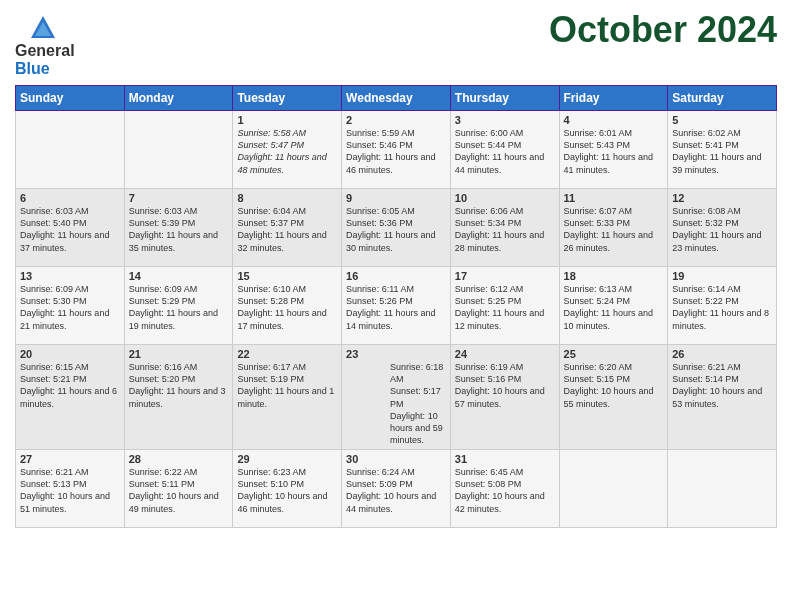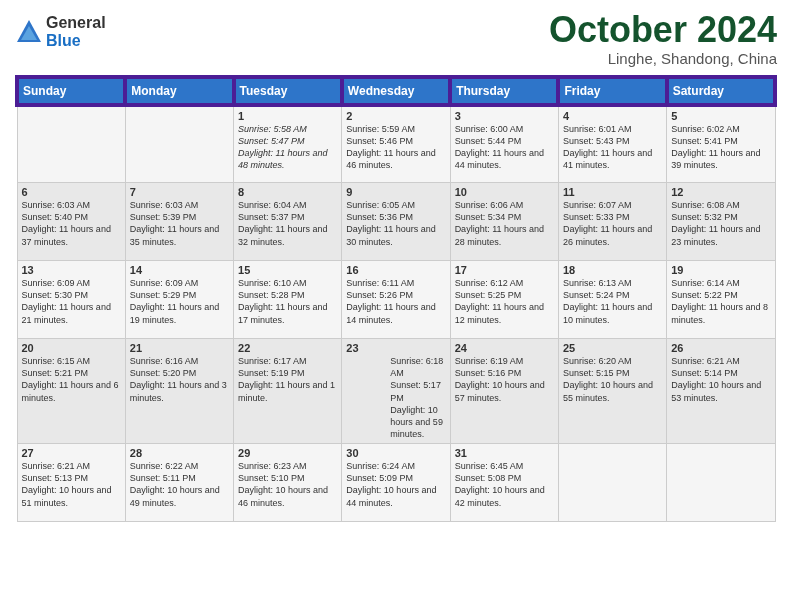--- a/index.html
+++ b/index.html
@@ -17,20 +17,21 @@
     .header {
       display: flex;
       justify-content: space-between;
       align-items: flex-start;
       margin-bottom: 8px;
     }
     .logo {
       display: flex;
       align-items: center;
       margin-top: 4px;
+      flex-direction: column;
     }
     .logo-text {
       display: flex;
       flex-direction: column;
       line-height: 1.1;
     }
     .logo-general {
       font-size: 16px;
       font-weight: bold;
       color: #333;
@@ -63,21 +64,21 @@
       border-collapse: collapse;
       table-layout: fixed;
     }
     thead tr th {
       background-color: #2e75c9;
       color: #fff;
       font-size: 12px;
       font-weight: bold;
       padding: 5px 4px;
       text-align: left;
-      border: 4px solid #4c1d95;
+      border: 1px solid #4c1d95;
     }
     tbody tr td {
       vertical-align: top;
       padding: 3px 4px;
       font-size: 9.5px;
       color: #333;
       border: 1px solid #ccc;
       height: 78px;
       width: calc(100% / 7);
     }
@@ -113,21 +114,20 @@
         <polygon points="14,2 26,24 2,24" fill="#2e75c9"></polygon>
         <polygon points="14,8 22,22 6,22" fill="#5ba3e0"></polygon>
       </svg>
       <div class="logo-text">
         <span class="logo-general">General</span>
         <span class="logo-blue">Blue</span>
       </div>
     </div>
     <div class="title-block">
       <div class="month-title">October 2024</div>
-      <div class="location">Linghe, Shandong, China</div>
     </div>
   </div>
 
   <table>
     <thead>
       <tr>
         <th>Sunday</th>
         <th>Monday</th>
         <th>Tuesday</th>
         <th>Wednesday</th>

